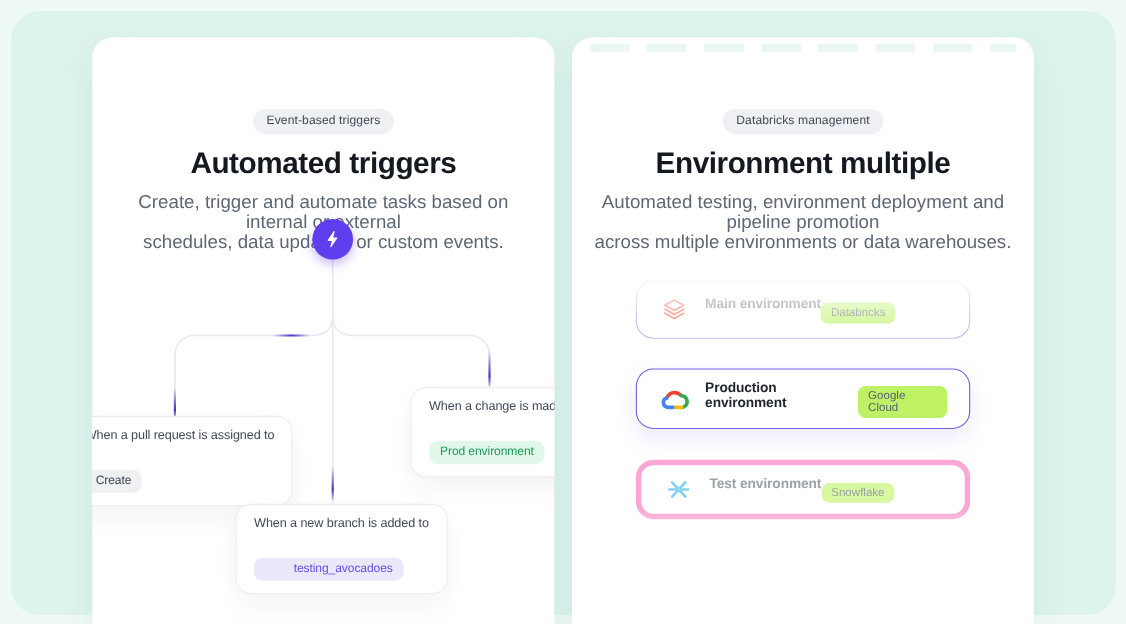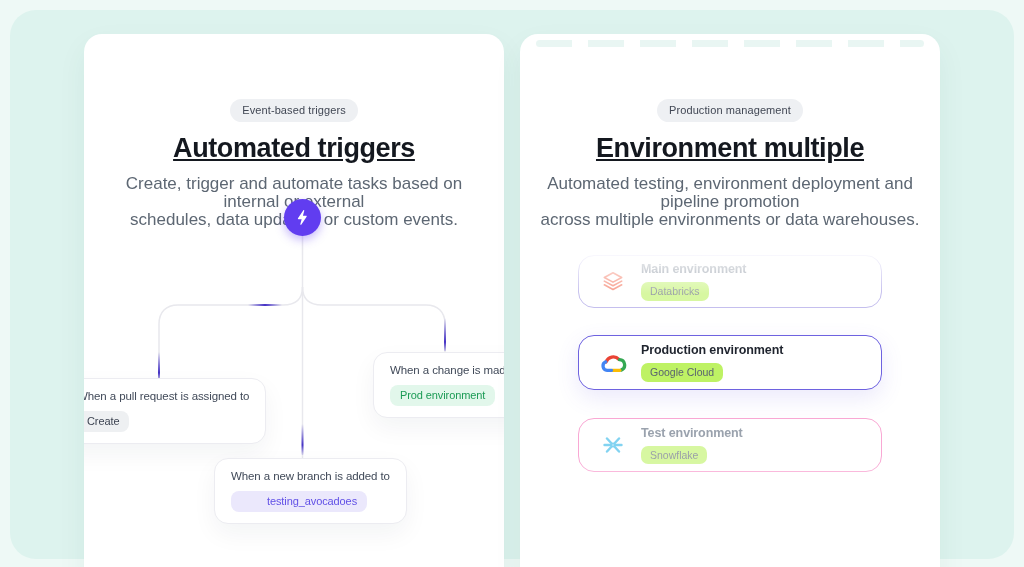--- a/index.html
+++ b/index.html
@@ -29,21 +29,21 @@
   }
 
   .badge-row { position:absolute; top:65px; left:0; right:0; text-align:center; }
   .badge {
     display:inline-block; background:#eef0f3; color:#414754;
     font-size:11px; line-height:11px; padding:6px 12px 6px; border-radius:999px;
     letter-spacing:0.1px;
   }
   .panel-title {
     position:absolute; top:99px; left:0; right:0; text-align:center;
-    font-size:27px; font-weight:700; color:#14181f; letter-spacing:-0.4px;text-decoration:underline;
+    font-size:27px; font-weight:700; color:#14181f; letter-spacing:-0.4px;
   }
   .panel-desc {
     position:absolute; top:141px; left:20px; right:20px; text-align:center;
     font-size:17px; line-height:18px; color:#5d6773;
   }
 
   
   .flow-svg { position:absolute; left:0; top:0; width:420px; height:499px; }
   .bolt-circle {
     position:absolute; left:200px; top:165px; width:37px; height:37px;
@@ -52,42 +52,42 @@
     box-shadow:0 4px 10px rgba(97,61,240,0.35);
   }
   .flow-card {
     position:absolute; background:#fff;
     border:1px solid #ececf1; border-radius:14px;
     padding:11px 16px; white-space:nowrap;
     box-shadow:0 10px 24px rgba(25,30,60,0.05);
   }
   .flow-card-text { font-size:11.5px; color:#414a59; letter-spacing:-0.1px; }
   .tag {
-    display:inline-block; margin-top:9px; font-size:11px; line-height:11px;
+    display:inline-block; margin-top:25px; font-size:11px; line-height:11px;
     padding:5px 10px; border-radius:8px; letter-spacing:-0.1px;
   }
   .tag-gray   { background:#eef0f2; color:#3d4452; }
   .tag-green  { background:#e2f7eb; color:#1c9b55; }
   .tag-purple { background:#ebe8fc; color:#6150e6;padding-left:36px; }
   .flow-card-pull   { left:-24px; top:344px; }
   .flow-card-change { left:289px; top:318px; }
   .flow-card-branch { left:130px; top:424px; }
 
   
   .env-list { position:absolute; left:58px; top:0; width:304px; }
   .env-card {
     position:absolute; left:0; width:304px; height:55px;
     background:#fff; border-radius:16px;
     display:flex; align-items:center; gap:14px; padding:0 20px;
   }
   .env-card-main { top:221px; height:53px; border:1px solid #c5bfee; }
   .env-card-prod { top:301px; border:1.5px solid #6e62e0; box-shadow:0 8px 22px rgba(100,85,225,0.13); }
-  .env-card-test { top:384px; height:54px; border:1px solid #f9a8d4; }
+  .env-card-test { top:384px; height:54px; border:5px solid #f9a8d4; }
   .env-icon { width:28px; height:28px; flex:0 0 28px; display:flex; align-items:center; justify-content:center; }
-  .env-text { display:flex; flex-direction:column; align-items:flex-start; }
+  .env-text { display:flex; flex-direction:row; align-items:flex-start; }
   .env-name { font-size:12.5px; font-weight:700; color:#1f242e; letter-spacing:-0.1px; }
   .env-provider {
     display:inline-block; margin-top:6px; font-size:10.5px; line-height:10.5px;
     background:#bef264; color:#596270; padding:4px 9px; border-radius:7px;
   }
   .env-faded .env-name { color:#9aa2ad; }
   .env-faded .env-icon, .env-faded .env-provider { opacity:0.6; }
   .fade-top {
     position:absolute; left:16px; right:16px; top:212px; height:48px; pointer-events:none;
     background:linear-gradient(180deg,#ffffff 8%,rgba(255,255,255,0));
@@ -158,21 +158,21 @@
   </div>
   <div class="flow-card flow-card-branch">
     <div class="flow-card-text">When a new branch is added to</div>
     <span class="tag tag-purple">testing_avocadoes</span>
   </div>
 </section>
 
 <section class="panel panel-right">
   <div class="dash-strip"></div>
   <div class="badge-row">
-    <span class="badge">Production management</span>
+    <span class="badge">Databricks management</span>
   </div>
   <h2 class="panel-title">Environment multiple</h2>
   <p class="panel-desc"><span>Automated testing, environment deployment and pipeline promotion</span><br>
   <span>across multiple environments or data warehouses.</span></p>
 
   <div class="env-list">
 
     <div class="env-card env-card-main env-faded">
       <div class="env-icon">
         <svg width="26" height="26" viewBox="0 0 24 24" fill="none" stroke="#f2593d" stroke-width="1.5" stroke-linejoin="round" stroke-linecap="round">

